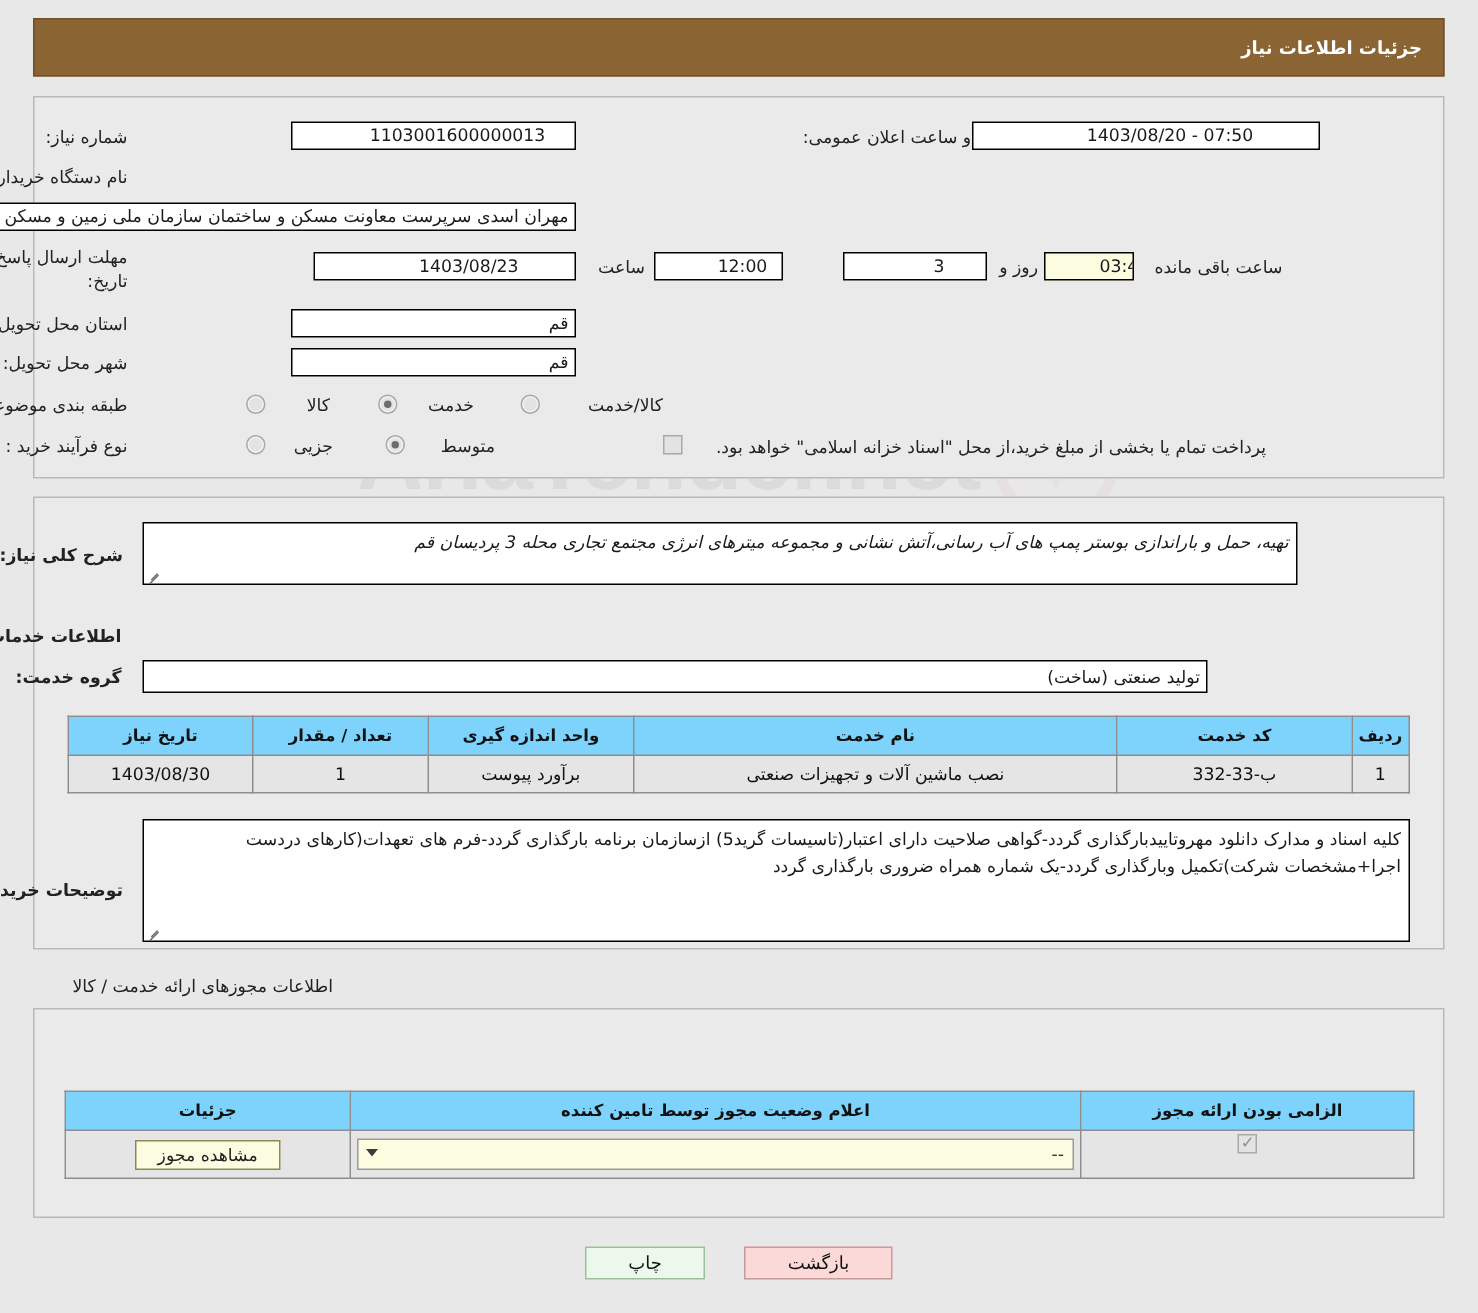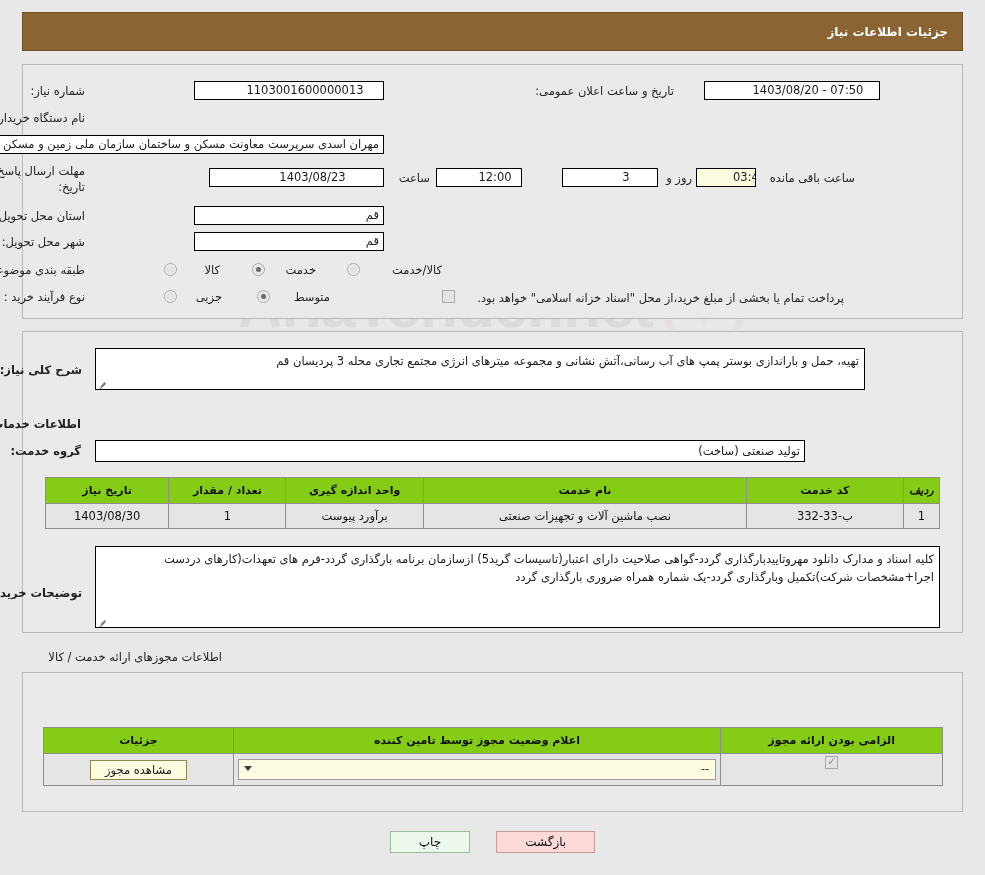--- a/index.html
+++ b/index.html
@@ -120,21 +120,21 @@
 
   
   table.grid {
     position: absolute;
     border-collapse: collapse;
     background: #fff;
     font-size: 11.5px;
     z-index: 3;
   }
   table.grid th {
-    background: #84cc16;
+    background: #7dd3fc;
     border: 1px solid #8e8e8e;
     font-weight: bold;
     font-size: 11px;
     padding: 6px 4px;
     color: #111;
     text-align: center;
   }
   table.grid td {
     background: #e5e5e5;
     border: 1px solid #8e8e8e;
@@ -212,21 +212,21 @@
 
   <div class="topbar">
     <span>جزئیات اطلاعات نیاز</span>
   </div>
 
   <div class="panel p1"></div>
 
   <div class="lbl" style="right:900px; top:84px;">شماره نیاز:</div>
   <div class="fld center ltr" style="right:601px; top:81px; width:190px;">1103001600000013</div>
   <div class="lbl" style="right:311px; top:84px;">تاریخ و ساعت اعلان عمومی:</div>
-  <div class="fld center ltr" style="right:105px; top:81px; width:176px;">1403/08/20 - 07:50</div>
+  <div class="fld center ltr" style="right:105px; top:81px; width:232px;">1403/08/20 - 07:50</div>
 
   <div class="lbl" style="right:900px; top:111px;">نام دستگاه خریدار:</div>
 
   <div class="lbl" style="right:900px; top:138px;">ایجاد کننده درخواست:</div>
   <div class="fld right" style="right:601px; top:135px; width:405px;">مهران اسدی سرپرست معاونت  مسکن و ساختمان سازمان ملی زمین و مسکن</div>
 
   <div class="lbl" style="right:900px; top:164px; line-height:15px; text-align:right;">مهلت ارسال پاسخ: تا</div>
   <div class="lbl" style="right:900px; top:180px;">تاریخ:</div>
   <div class="fld center ltr" style="right:601px; top:168px; width:175px;">1403/08/23</div>
   <div class="lbl" style="right:555px; top:171px;">ساعت</div>
@@ -254,34 +254,34 @@
   <div class="radio" style="right:808px; top:290px;"></div>
   <div class="lbl" style="right:763px; top:290px;">جزیی</div>
   <div class="radio on" style="right:715px; top:290px;"></div>
   <div class="lbl" style="right:655px; top:290px;">متوسط</div>
   <div class="chk" style="right:530px; top:290px;"></div>
   <div class="lbl" style="right:141px; top:291px;">پرداخت تمام یا بخشی از مبلغ خرید،از محل "اسناد خزانه اسلامی" خواهد بود.</div>
 
   <div class="panel p2"></div>
 
   <div class="caption" style="right:903px; top:363px; font-weight:bold;">شرح کلی نیاز:</div>
-  <div class="ta" style="right:120px; top:348px; width:770px; height:42px;">
+  <div class="ta" style="right:120px; top:348px; width:770px; height:42px;font-style:italic;">
     <span>تهیه، حمل و باراندازی بوستر پمپ های آب رسانی،آتش نشانی و مجموعه میترهای انرژی مجتمع تجاری محله 3 پردیسان قم</span>
     <span class="grip"></span>
   </div>
 
   <div class="caption" style="right:904px; top:417px;">اطلاعات خدمات مورد نیاز</div>
 
   <div class="caption" style="right:904px; top:444px;">گروه خدمت:</div>
   <div class="fld right" style="right:180px; top:440px; width:710px; height:22px; line-height:20px;">تولید صنعتی (ساخت)</div>
 
   <table class="grid" style="right:45px; top:477px; width:895px;">
     <thead>
       <tr>
-        <th style="width:36px;font-style:italic;">ردیف</th>
+        <th style="width:36px;">ردیف</th>
         <th style="width:155px;">کد خدمت</th>
         <th style="width:320px;">نام خدمت</th>
         <th style="width:136px;">واحد اندازه گیری</th>
         <th style="width:116px;">تعداد / مقدار</th>
         <th style="width:122px;">تاریخ نیاز</th>
       </tr>
     </thead>
     <tbody>
       <tr>
         <td>1</td>

